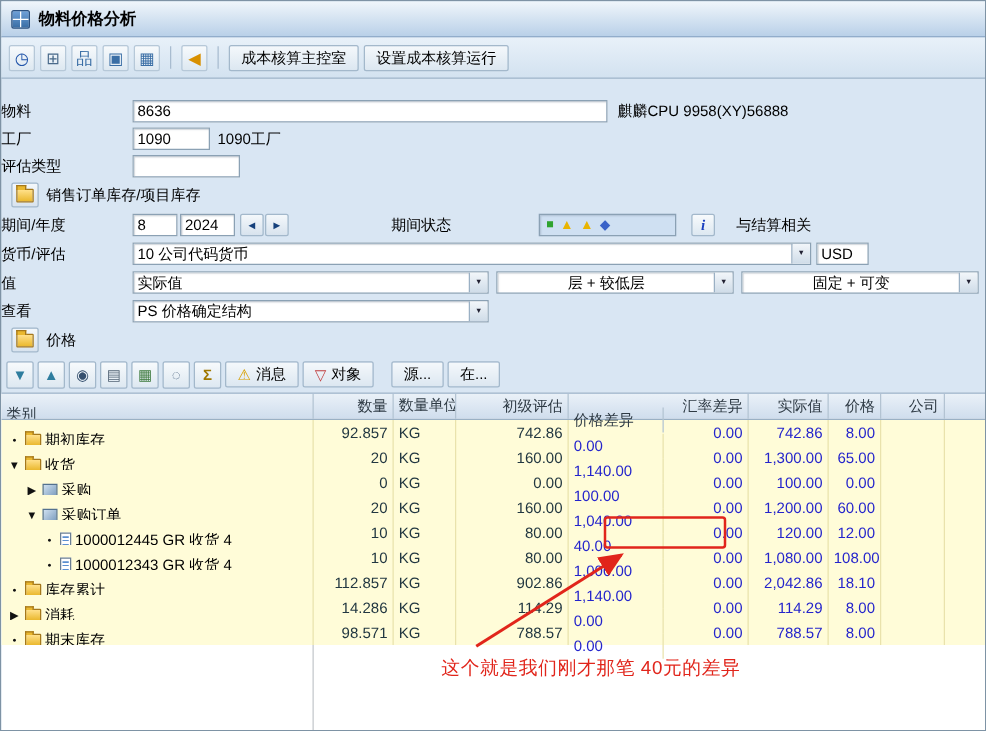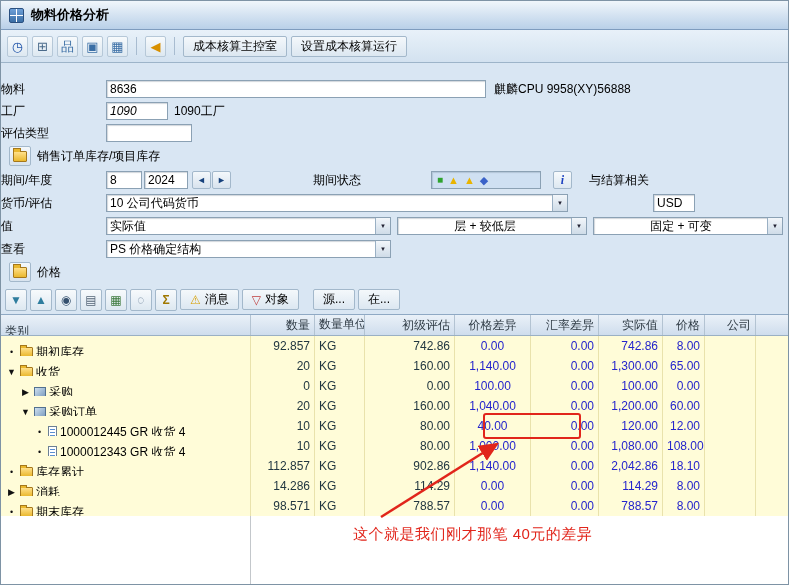--- a/index.html
+++ b/index.html
@@ -76,21 +76,21 @@
   .ghead { display:flex; height:21px; background:linear-gradient(#eaf1f8,#cfdded);
     border-bottom:1px solid #9ab0c4; }
   .ghead .cell { border-right:1px solid #b3c3d2; color:#2e3a44; line-height:19px; }
   .grow { display:flex; height:20px; background:#fffcd8; }
   .grow .cell { border-right:1px solid #e9e2ac; line-height:18px; }
   .cell { flex:none; height:100%; padding:1px 4px; overflow:hidden; white-space:nowrap; }
   .c-cat   { width:250px; }
   .c-qty   { width:64px; text-align:right; }
   .c-unit  { width:50px; text-align:left; }
   .c-prelim{ width:90px; text-align:right; }
-  .c-pdiff { width:76px; text-align:center; }
+  .c-pdiff { width:76px; text-align:left;margin-top:11px; }
   .c-ediff { width:68px; text-align:right; }
   .c-actual{ width:64px; text-align:right; }
   .c-price { width:42px; text-align:right; }
   .c-co    { width:34px; text-align:right;margin-left:17px; }
   .c-x     { flex:1; border-right:none !important; }
   .ghead .c-unit { text-align:right;font-family:Liberation Mono, monospace; }
   .grow .c-cat, .ghead .c-cat { display:flex; align-items:center; gap:3px; padding-top:12px; padding-bottom:0; }
   .num  { color:#223741; }
   .numb { color:#2424cc; }
   .mk { width:11px; flex:none; text-align:center; font-size:9px; color:#111; }
@@ -137,21 +137,21 @@
     <span class="tb-sep"></span>
     <span class="btn">成本核算主控室</span>
     <span class="btn">设置成本核算运行</span>
   </div>
 
   <span class="flabel" style="top:79px">物料</span>
   <input class="field" style="left: 105px; top: 79px; width: 380px;" value="8636">
   <span class="ftext" style="left:493px; top:79px">麒麟CPU 9958(XY)56888</span>
 
   <span class="flabel" style="top:101px">工厂</span>
-  <input class="field" style="left: 105px; top: 101px; width: 62px; font-style: italic;" value="1090">
+  <input class="field" style="left: 105px; top: 101px; width: 62px;" value="1090">
   <span class="ftext" style="left:173px; top:101px">1090工厂</span>
 
   <span class="flabel" style="top:123px">评估类型</span>
   <input class="field" style="left: 105px; top: 123px; width: 86px;" value="">
 
   <span class="secbtn" style="left:8px; top:145px;">
       <span class="fold"></span>
     </span>
   <span class="ftext" style="left:36px; top:146px">销售订单库存/项目库存</span>
 
@@ -164,21 +164,21 @@
   <div class="status-box">
     <span class="st st-g">■</span>
     <span class="st st-y">▲</span>
     <span class="st st-y">▲</span>
     <span class="st st-b">◆</span>
   </div>
   <span class="ibtn">i</span>
   <span class="ftext" style="left:588px; top:170px">与结算相关</span>
 
   <span class="flabel" style="top:193px">货币/评估</span>
-  <div class="field dd" style="left:105px; top:193px; width:462px;">
+  <div class="field dd" style="left:105px; top:193px; width:543px;">
     <span>10 公司代码货币</span>
     <span class="dd-btn">▼</span>
   </div>
   <div class="field" style="left:652px; top:193px; width:42px; line-height:16px;">USD</div>
 
   <span class="flabel" style="top:216px">值</span>
   <div class="field dd" style="left:105px; top:216px; width:285px;">
     <span>实际值</span>
     <span class="dd-btn">▼</span>
   </div>

